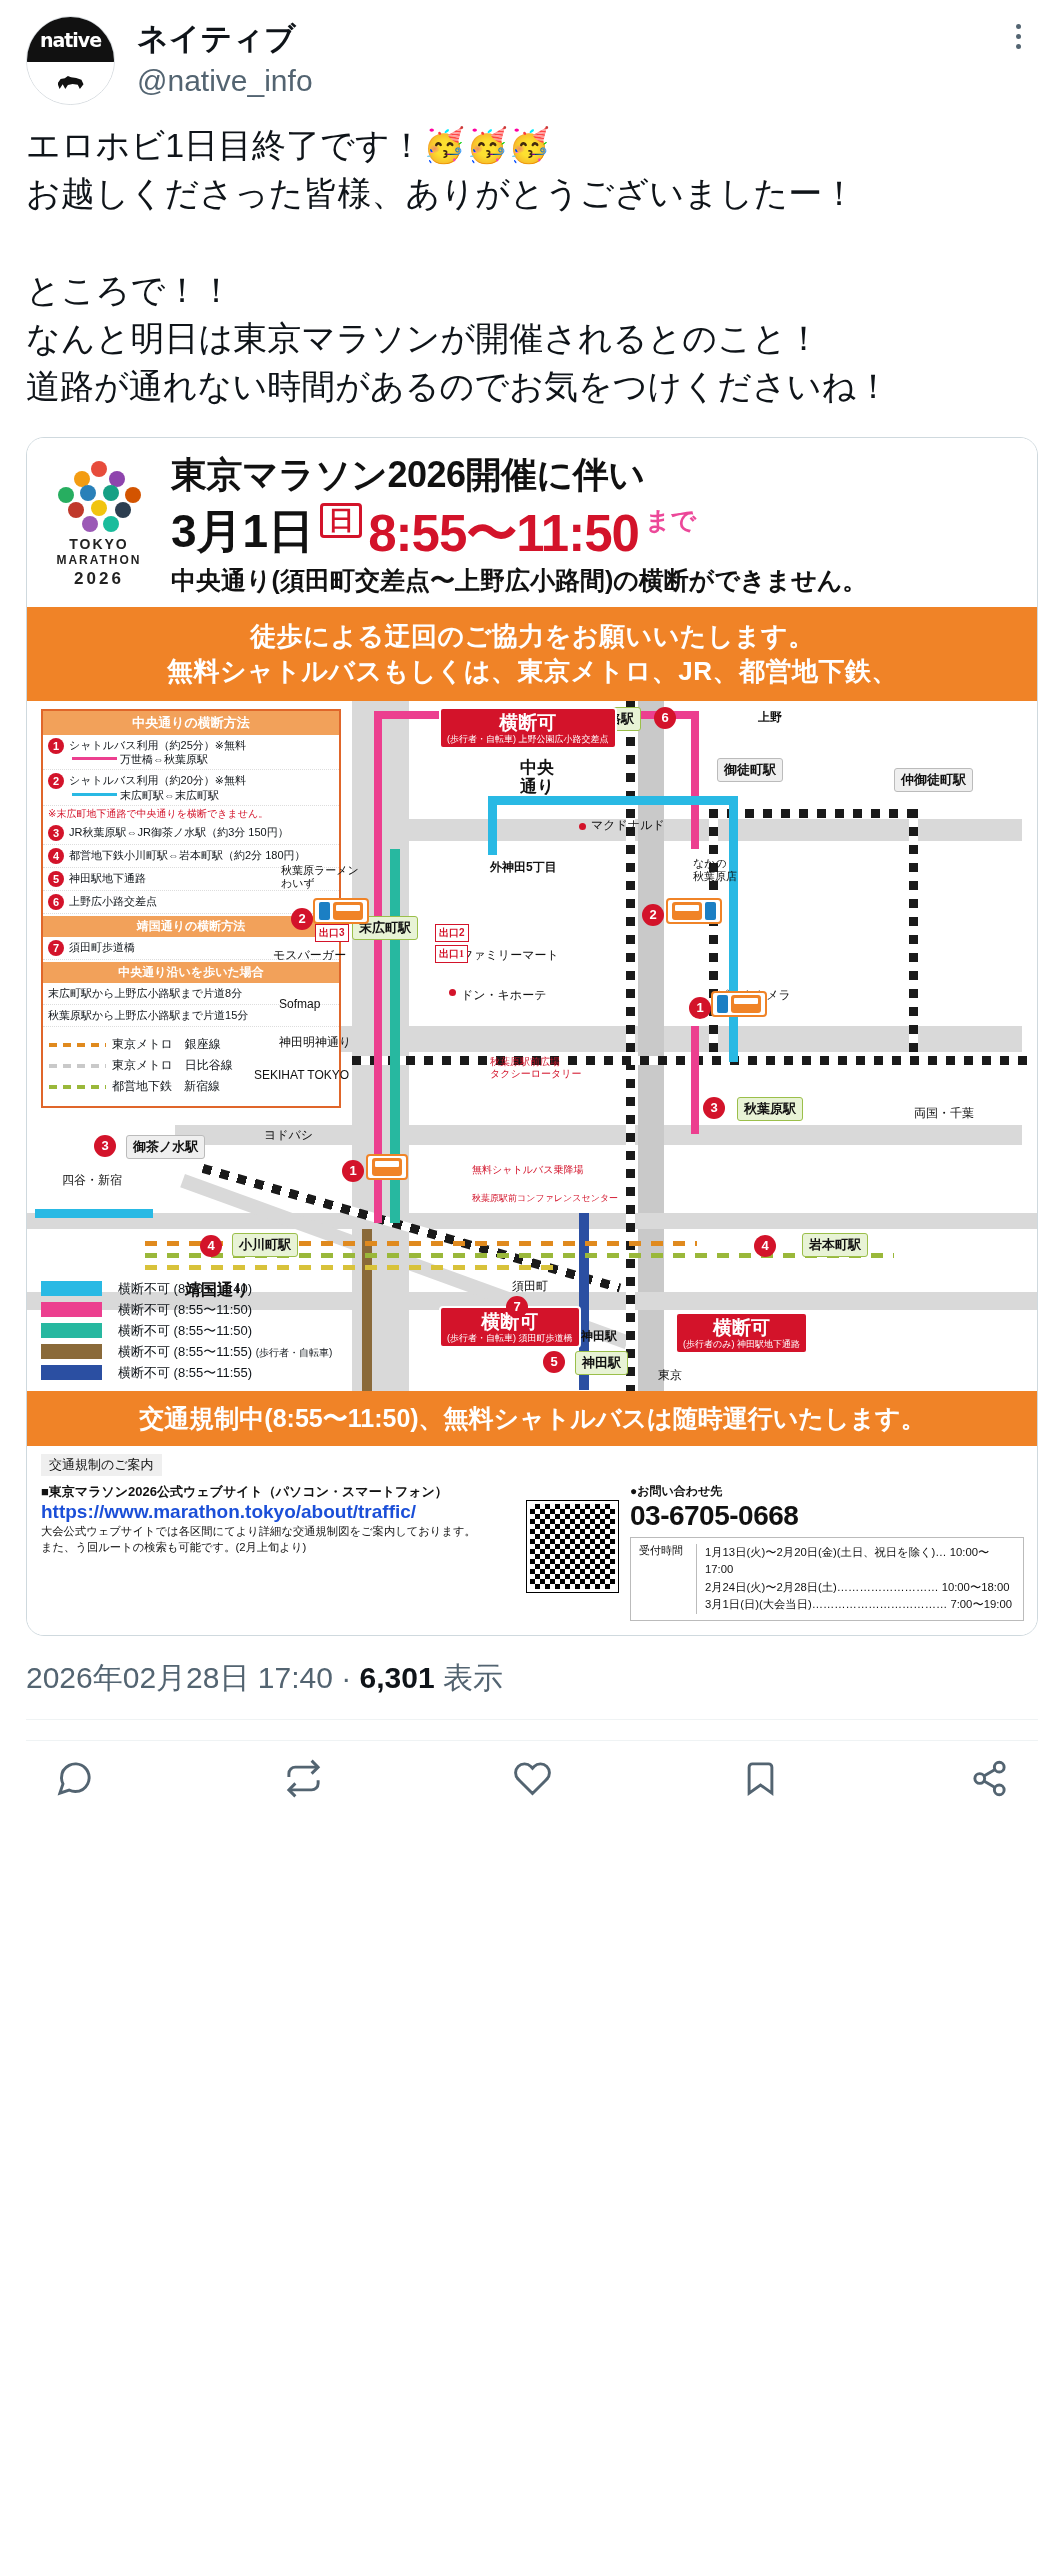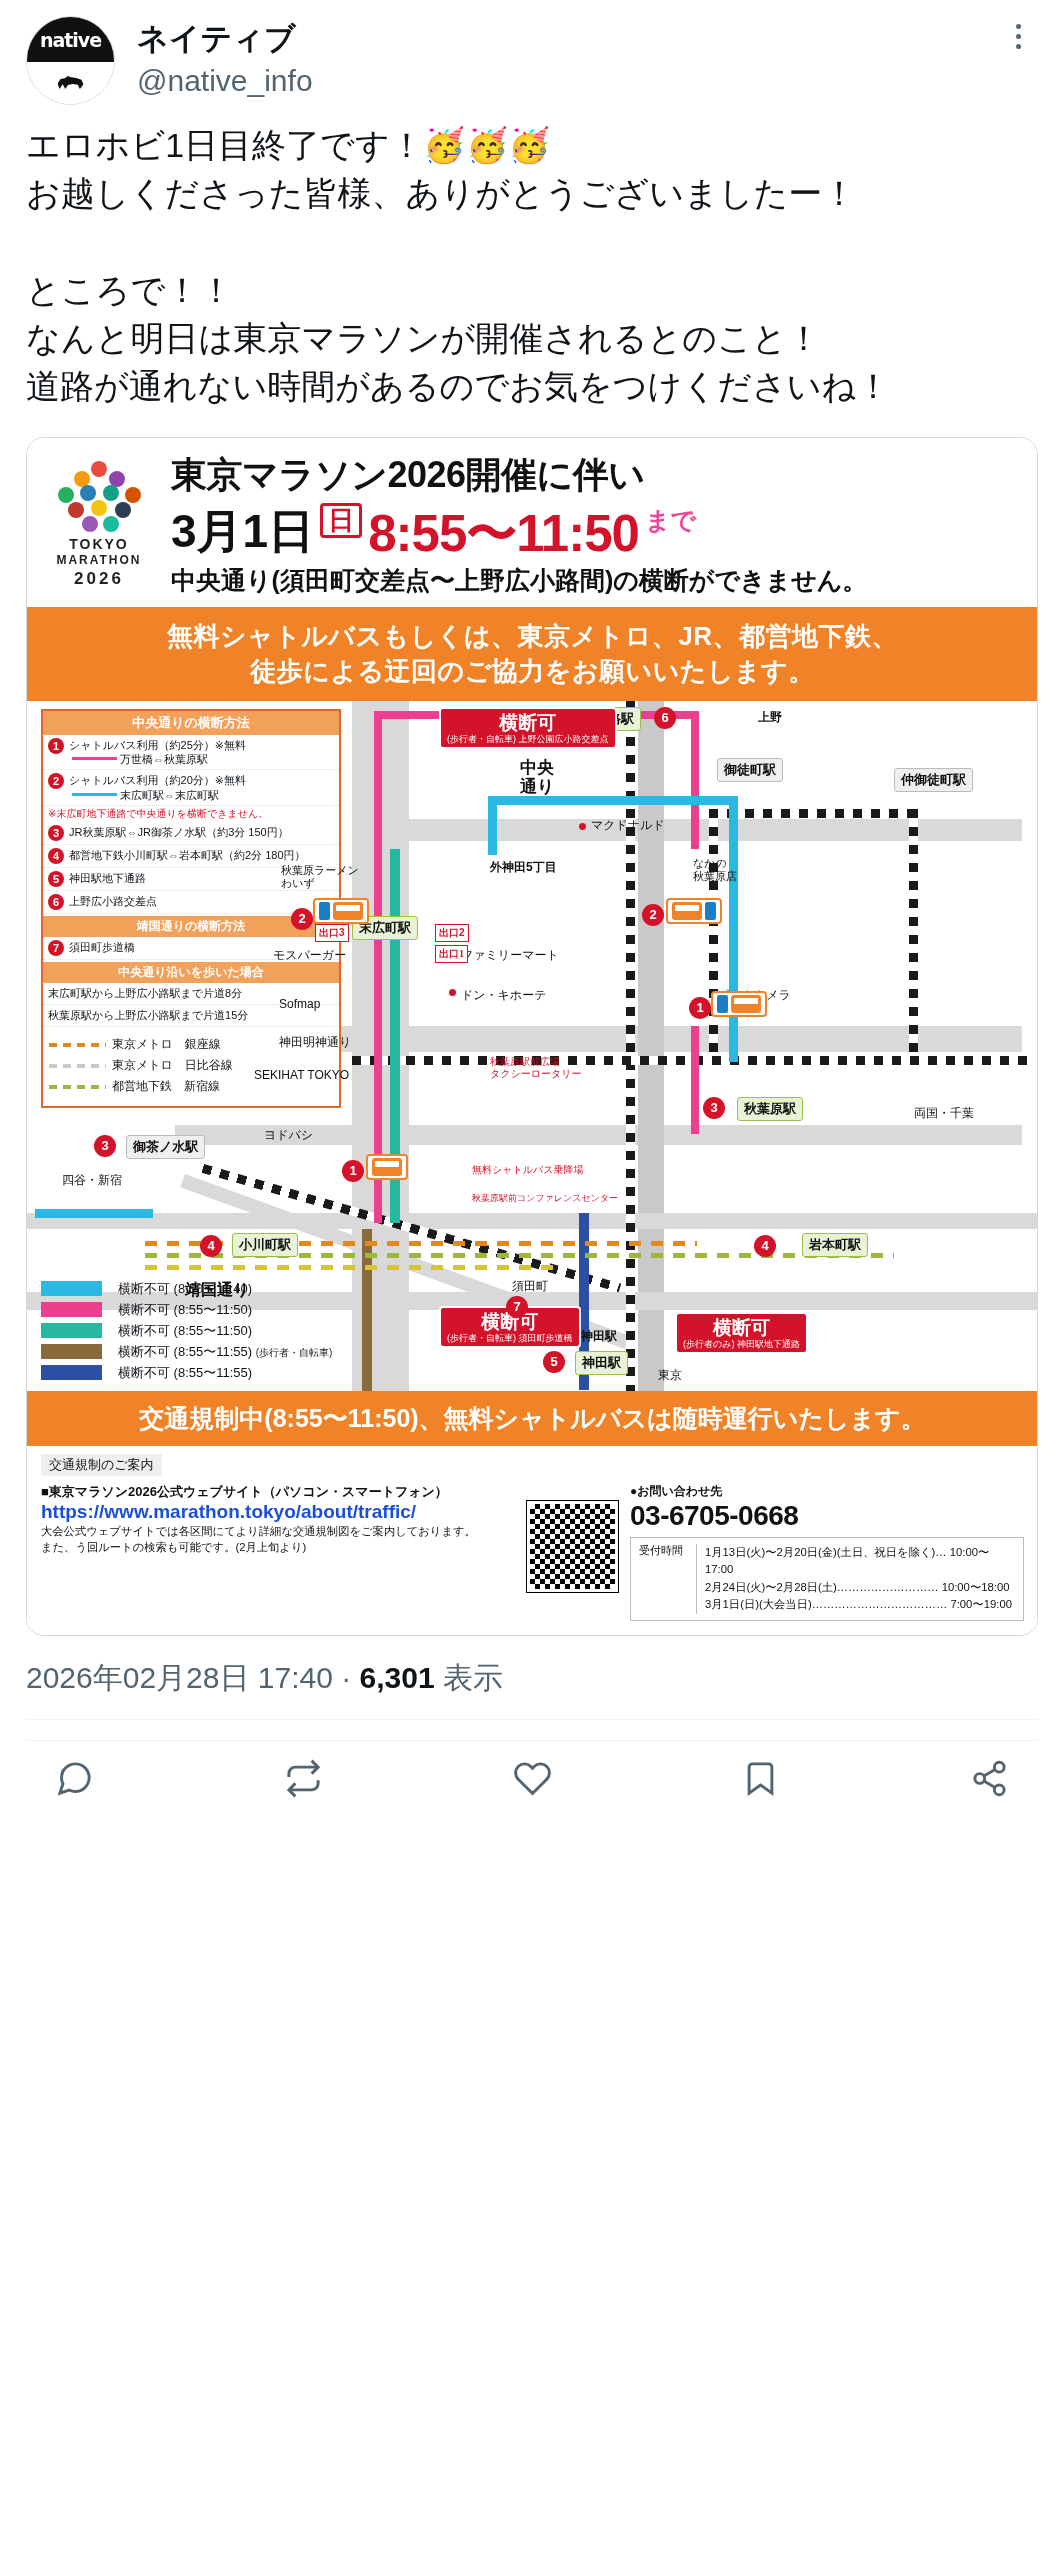--- a/index.html
+++ b/index.html
@@ -212,22 +212,22 @@
             <span class="date">3月1日</span>
             <span class="sun">日</span>
             <span class="time">8:55〜11:50</span>
             <span class="made">まで</span>
           </div>
           <div class="hl3">中央通り(須田町交差点〜上野広小路間)の横断ができません。</div>
         </div>
       </div>
 
       <div class="p-orange">
+        <div>徒歩による迂回のご協力をお願いいたします。</div>
         <div>無料シャトルバスもしくは、東京メトロ、JR、都営地下鉄、</div>
-        <div>徒歩による迂回のご協力をお願いいたします。</div>
       </div>
 
       <div class="map-wrap">
         <div class="map-bg"></div>
 
         <div class="rd" style="left:325px;top:0;width:57px;height:690px;"></div>
         <div class="rd" style="left:325px;top:118px;width:670px;height:22px;"></div>
         <div class="rd" style="left:148px;top:325px;width:847px;height:26px;"></div>
         <div class="rd" style="left:148px;top:424px;width:847px;height:20px;"></div>
         <div class="rd dark" style="left:611px;top:0;width:26px;height:690px;"></div>

